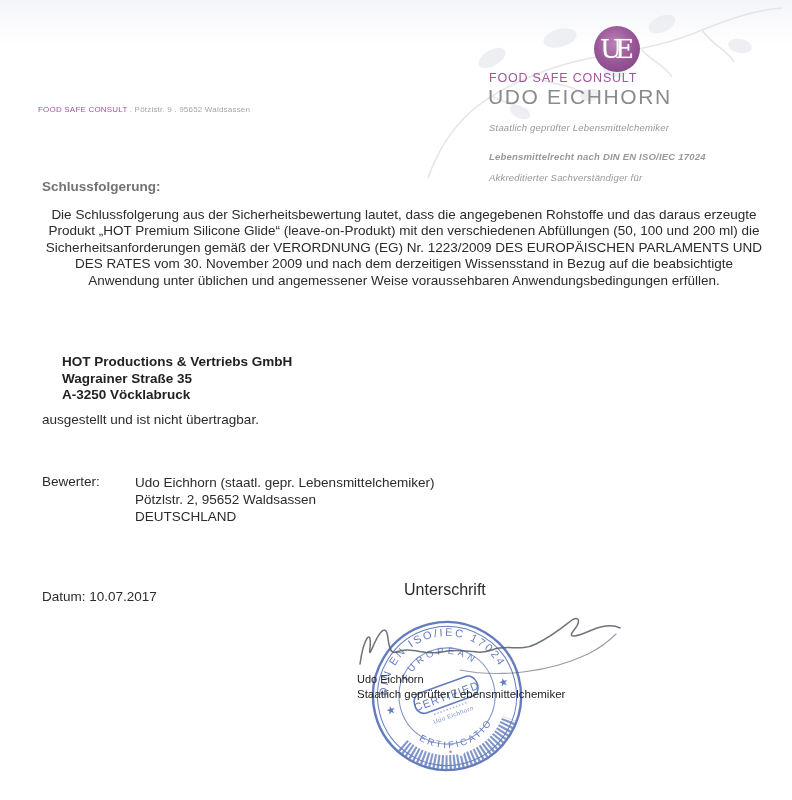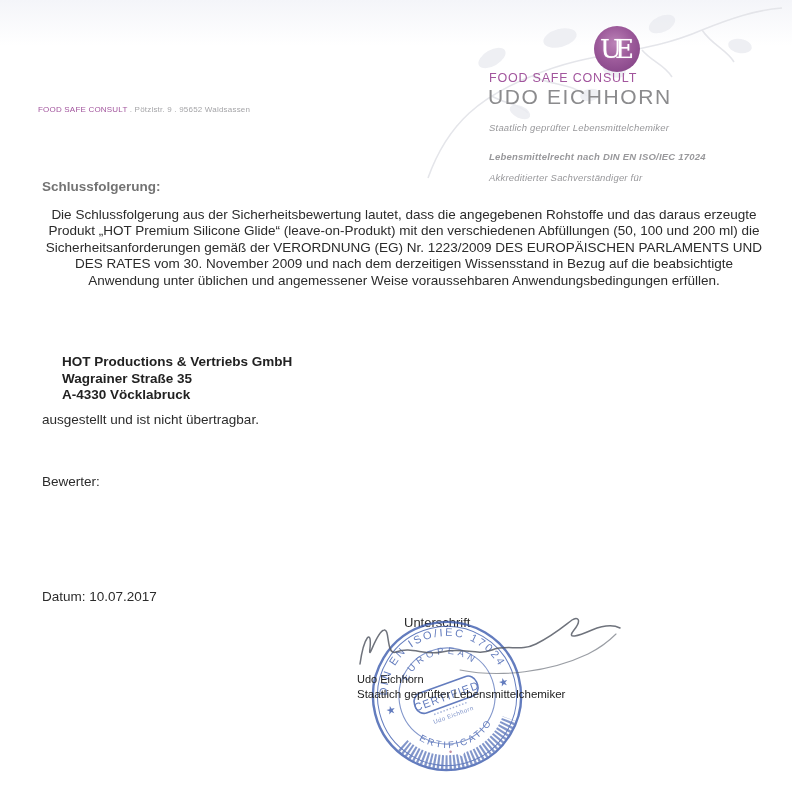--- a/index.html
+++ b/index.html
@@ -22,21 +22,21 @@
   .sender .sb{color:#a2559d;}
   
   .h-bold{position:absolute;left:42px;top:179px;font-size:13.5px;font-weight:bold;color:#737373;}
   .para{position:absolute;left:42px;top:207px;width:724px;font-size:13.5px;line-height:16.4px;color:#2b2b2b;text-align:center;}
   .personal{position:absolute;left:42px;top:325px;font-size:13.5px;}
   .company{position:absolute;left:42px;top:354px;font-size:13.5px;font-weight:bold;line-height:16.5px;color:#222;margin-left:20px;}
   .issued{position:absolute;left:42px;top:412px;font-size:13.5px;}
   .assessor-label{position:absolute;left:42px;top:474px;font-size:13.5px;}
   .assessor{position:absolute;left:135px;top:474px;font-size:13.5px;line-height:17px;}
   .datum{position:absolute;left:42px;top:589px;font-size:13.5px;}
-  .unterschrift{position:absolute;left:404px;top:615px;font-size:13px;}
+  .unterschrift{position:absolute;left:404px;top:581px;font-size:16px;}
   
   .stamp-wrap{position:absolute;left:368px;top:617px;}
   .sig-wrap{position:absolute;left:340px;top:606px;}
   .sig-name{position:absolute;left:357px;top:673px;font-size:11px;color:#1c1c1c;}
   .sig-title{position:absolute;left:357px;top:688px;font-size:11.5px;color:#1c1c1c;}
   .stamp-text{font-family:"Liberation Sans",sans-serif;fill:#3d5cae;}
 </style>
 </head>
 <body>
 
@@ -75,26 +75,31 @@
   <div class="sender">
     <span class="sb">FOOD SAFE CONSULT</span><span> . Pötzlstr. 9 . 95652 Waldsassen</span>
   </div>
 
   <div class="h-bold">Schlussfolgerung:</div>
   <div class="para">Die Schlussfolgerung aus der Sicherheitsbewertung lautet, dass die angegebenen Rohstoffe und das daraus erzeugte Produkt „HOT Premium Silicone Glide“ (leave-on-Produkt) mit den verschiedenen Abfüllungen (50, 100 und 200 ml) die Sicherheitsanforderungen gemäß der VERORDNUNG (EG) Nr. 1223/2009 DES EUROPÄISCHEN PARLAMENTS UND DES RATES vom 30. November 2009 und nach dem derzeitigen Wissensstand in Bezug auf die beabsichtigte Anwendung unter üblichen und angemessener Weise voraussehbaren Anwendungsbedingungen erfüllen.</div>
 
   <div class="company">
     <div>HOT Productions &amp; Vertriebs GmbH</div>
     <div>Wagrainer Straße 35</div>
-    <div>A-4330 Vöcklabruck</div>
+    <div>A-3250 Vöcklabruck</div>
   </div>
 
   <div class="issued">ausgestellt und ist nicht übertragbar.</div>
 
   <div class="assessor-label">Bewerter:</div>
+  <div class="assessor">
+    <div>Udo Eichhorn (staatl. gepr. Lebensmittelchemiker)</div>
+    <div>Pötzlstr. 2, 95652 Waldsassen</div>
+    <div>DEUTSCHLAND</div>
+  </div>
 
   <div class="datum">Datum: 10.07.2017</div>
   <div class="unterschrift">Unterschrift</div>
 
   <svg class="stamp-wrap" width="158" height="160" viewBox="0 0 158 160">
     <defs>
       <path id="arcTop" d="M 19 79 A 60 60 0 1 1 139 79"></path>
       <path id="arcEuro" d="M 37 79 A 42 42 0 1 1 121 79"></path>
       <path id="arcCert" d="M 39 112.3 A 52 52 0 0 0 119 112.3"></path>
     </defs>

